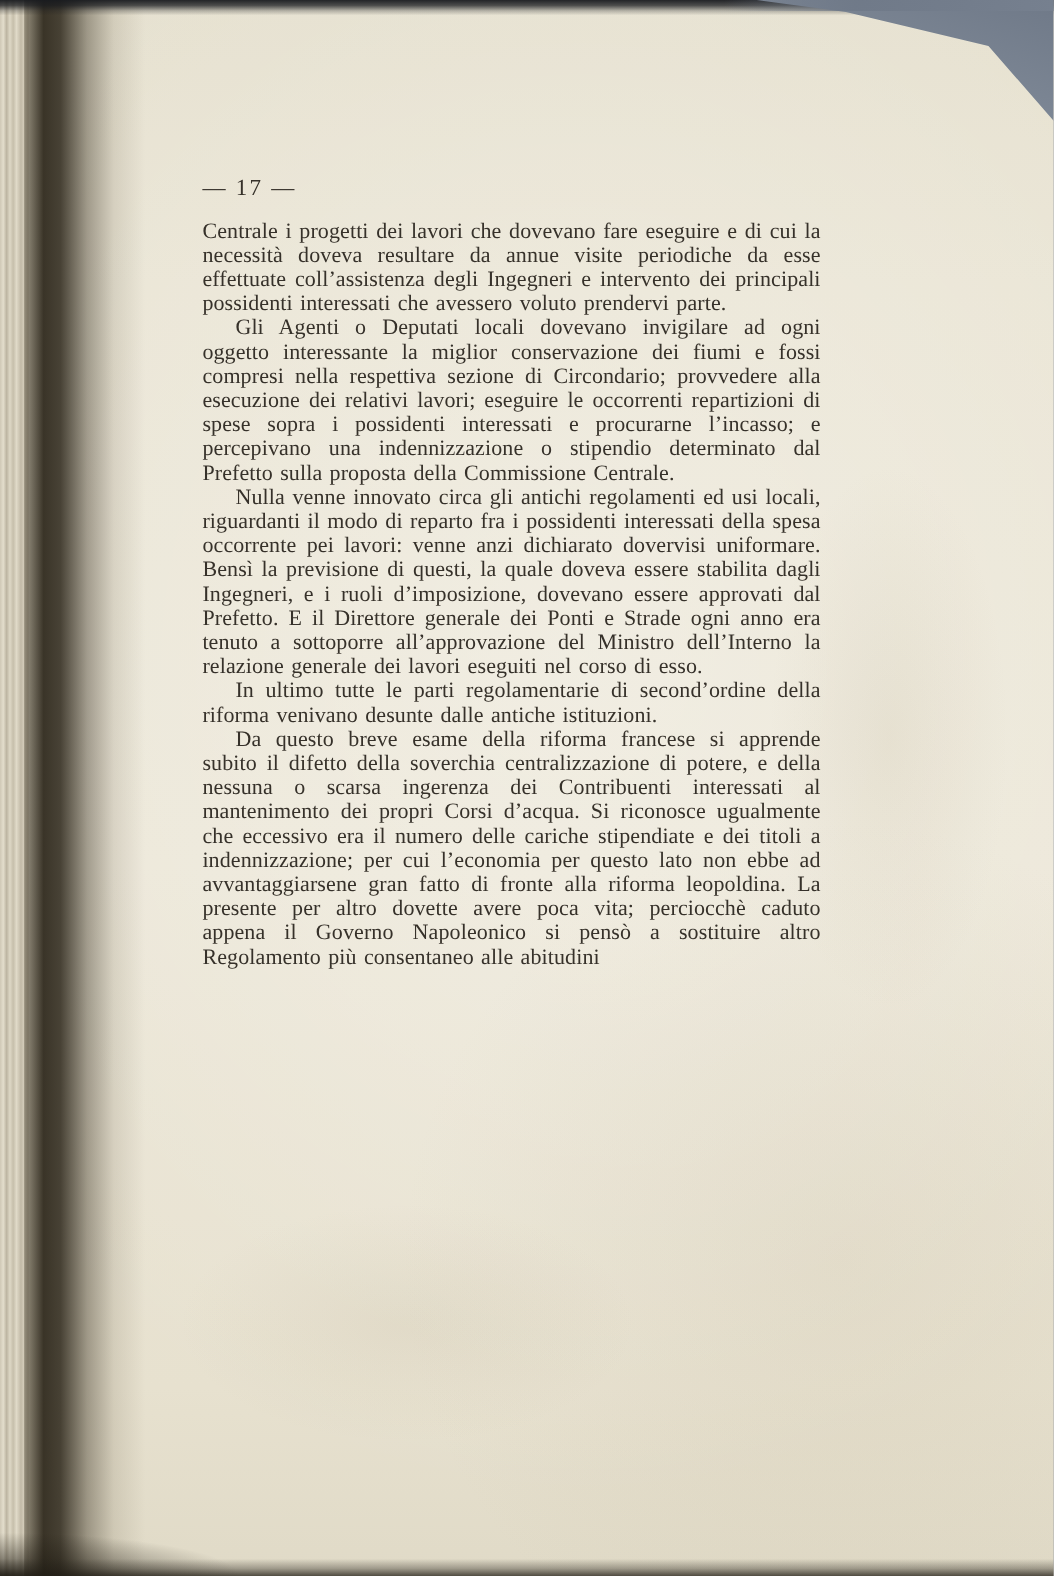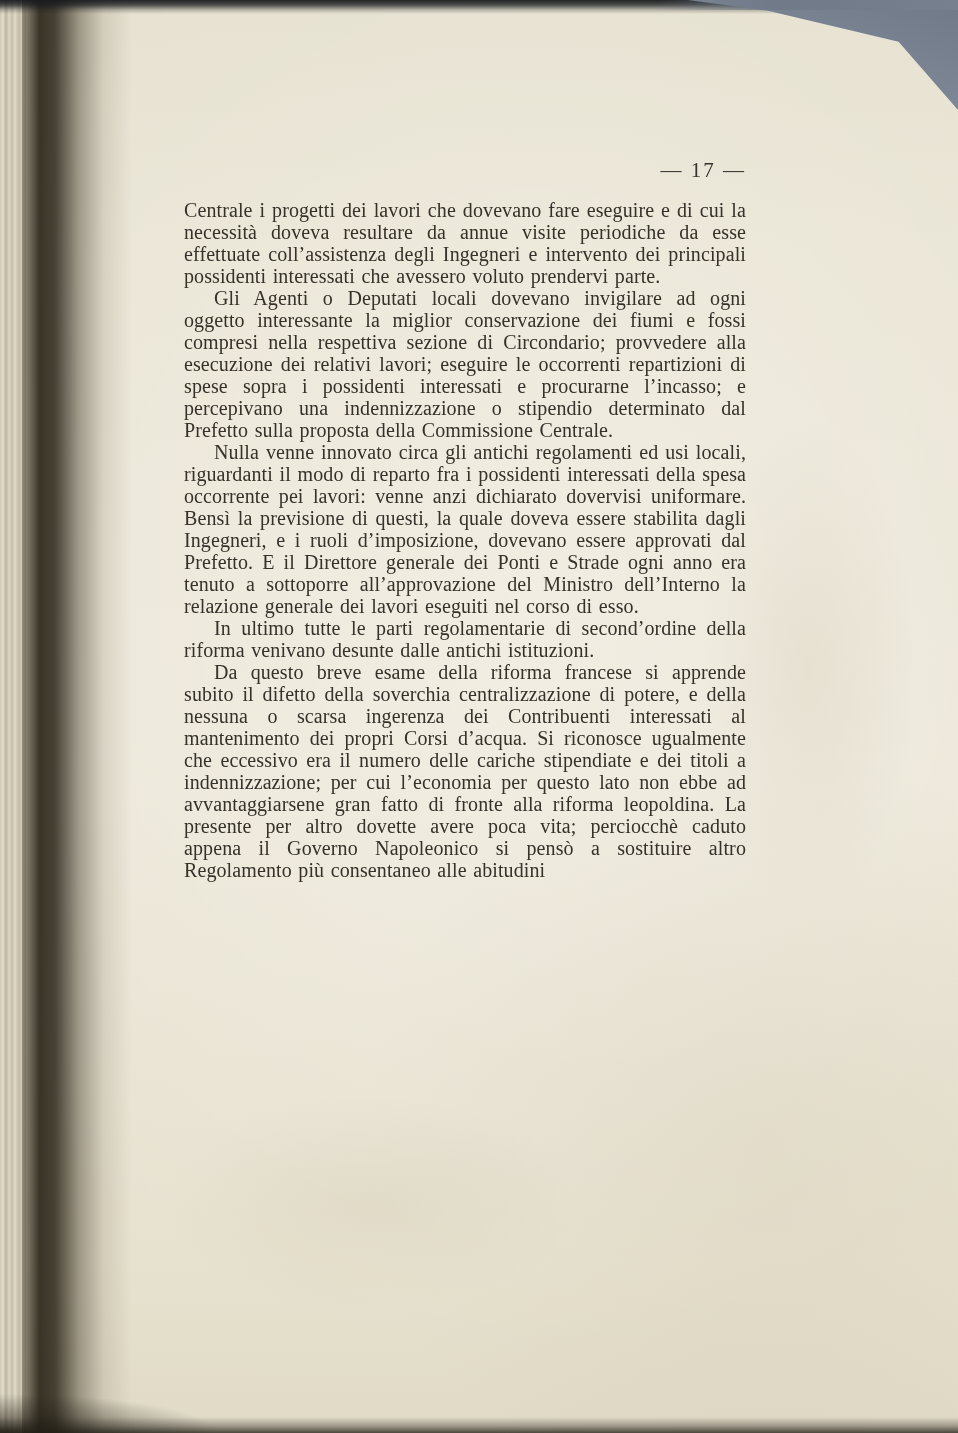--- a/index.html
+++ b/index.html
@@ -108,21 +108,21 @@
   
   .text-block {
     position: absolute;
     left: 184px;
     top: 158px;
     width: 562px;
     color: #36312a;
   }
 
   .page-number {
-    text-align: right;
+    text-align: left;
     font-size: 21px;
     letter-spacing: 2px;
     margin: 0 0 16px 0;
   }
 
   .para {
     margin: 0;
     font-size: 20px;
     line-height: 22px;
     text-align: justify;
@@ -151,18 +151,18 @@
 
   <div class="text-block">
     <div class="page-number">— 17 —</div>
 
     <p class="para">Centrale i progetti dei lavori che dovevano fare eseguire e di cui la necessità doveva resultare da annue visite periodiche da esse effettuate coll’assistenza degli Ingegneri e intervento dei principali possidenti interessati che avessero voluto prendervi parte.</p>
 
     <p class="para indent">Gli Agenti o Deputati locali dovevano invigilare ad ogni oggetto interessante la miglior conservazione dei fiumi e fossi compresi nella respettiva sezione di Circondario; provvedere alla esecuzione dei relativi lavori; eseguire le occorrenti repartizioni di spese sopra i possidenti interessati e procurarne l’incasso; e percepivano una indennizzazione o stipendio determinato dal Prefetto sulla proposta della Commissione Centrale.</p>
 
     <p class="para indent">Nulla venne innovato circa gli antichi regolamenti ed usi locali, riguardanti il modo di reparto fra i possidenti interessati della spesa occorrente pei lavori: venne anzi dichiarato dovervisi uniformare. Bensì la previsione di questi, la quale doveva essere stabilita dagli Ingegneri, e i ruoli d’imposizione, dovevano essere approvati dal Prefetto. E il Direttore generale dei Ponti e Strade ogni anno era tenuto a sottoporre all’approvazione del Ministro dell’Interno la relazione generale dei lavori eseguiti nel corso di esso.</p>
 
-    <p class="para indent">In ultimo tutte le parti regolamentarie di second’ordine della riforma venivano desunte dalle antichi istituzioni.</p>
+    <p class="para indent">In ultimo tutte le parti regolamentarie di second’ordine della riforma venivano desunte dalle antiche istituzioni.</p>
 
     <p class="para indent">Da questo breve esame della riforma francese si apprende subito il difetto della soverchia centralizzazione di potere, e della nessuna o scarsa ingerenza dei Contribuenti interessati al mantenimento dei propri Corsi d’acqua. Si riconosce ugualmente che eccessivo era il numero delle cariche stipendiate e dei titoli a indennizzazione; per cui l’economia per questo lato non ebbe ad avvantaggiarsene gran fatto di fronte alla riforma leopoldina. La presente per altro dovette avere poca vita; perciocchè caduto appena il Governo Napoleonico si pensò a sostituire altro Regolamento più consentaneo alle abitudini</p>
   </div>
 
 </div>
 
 </body></html>

